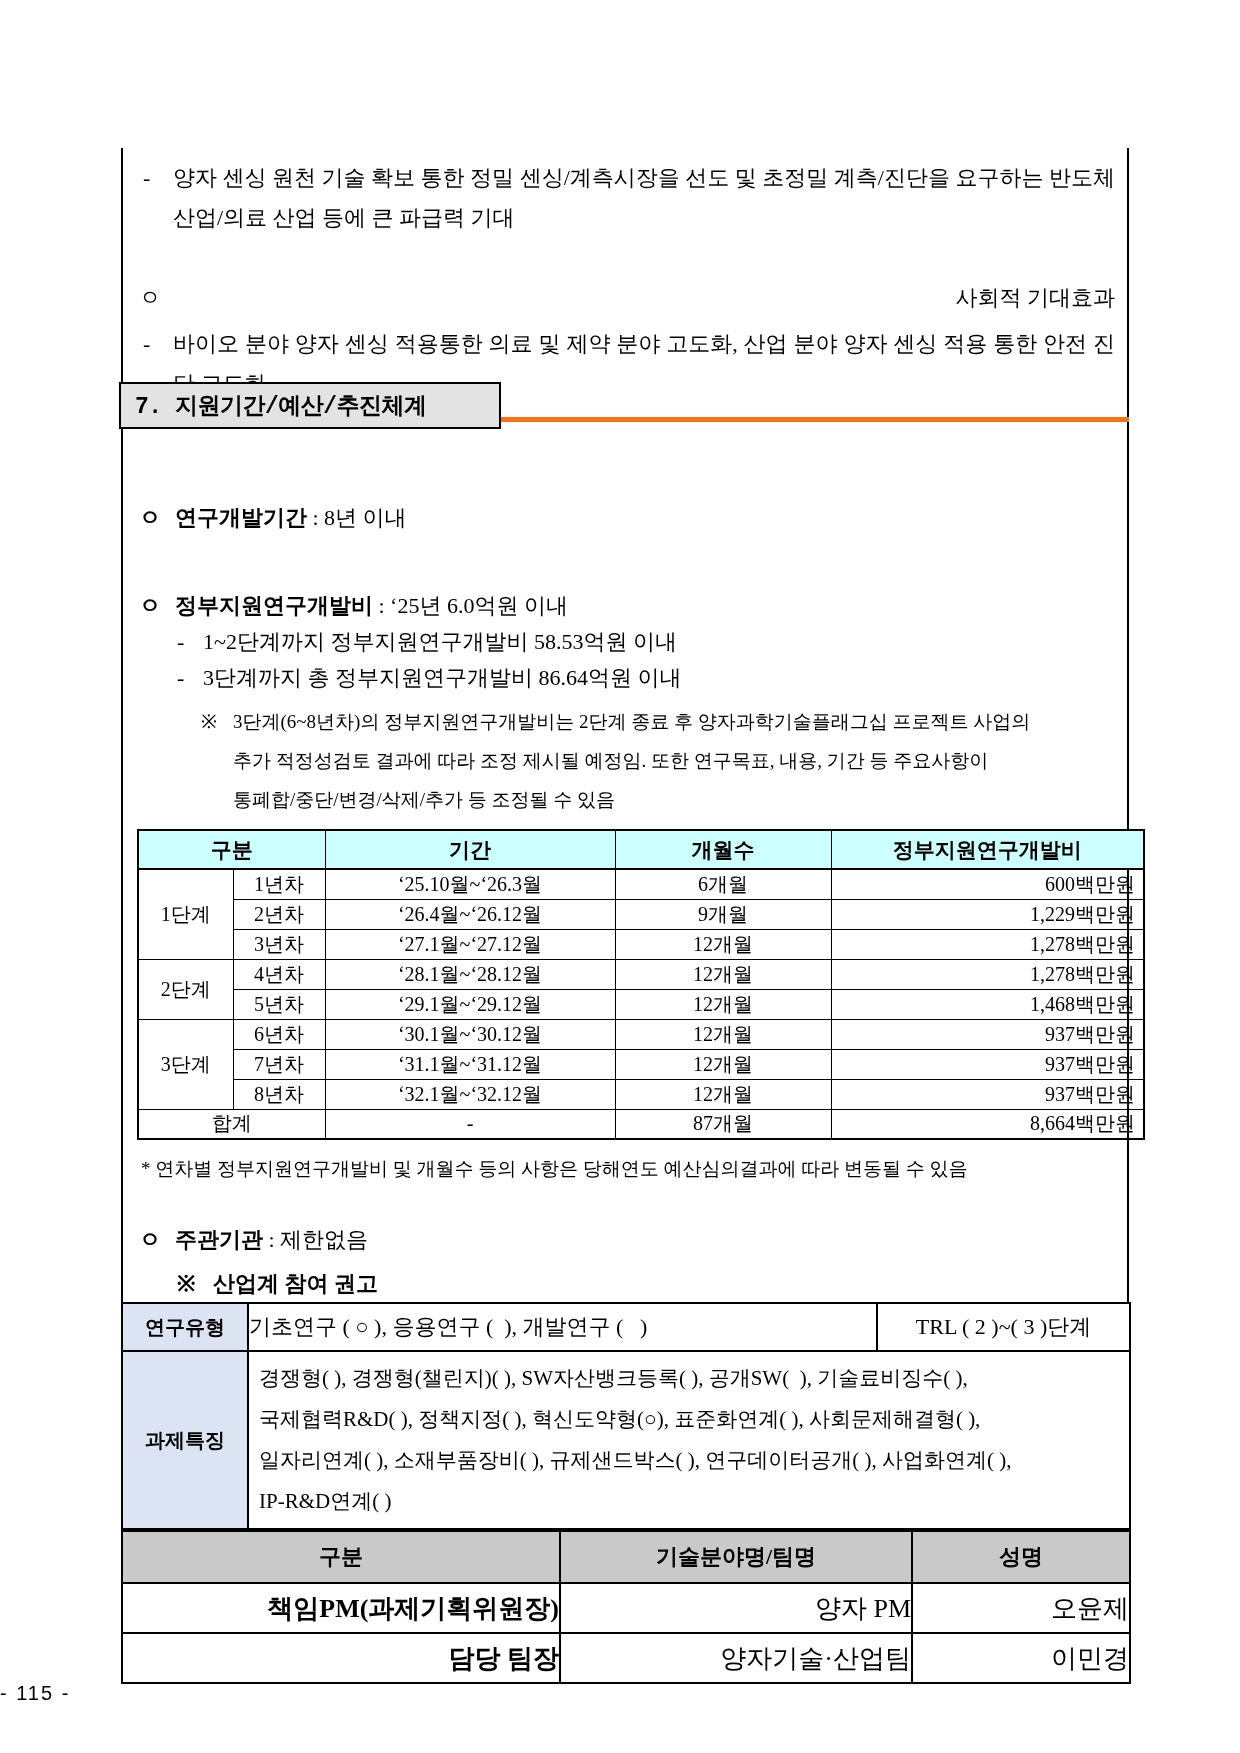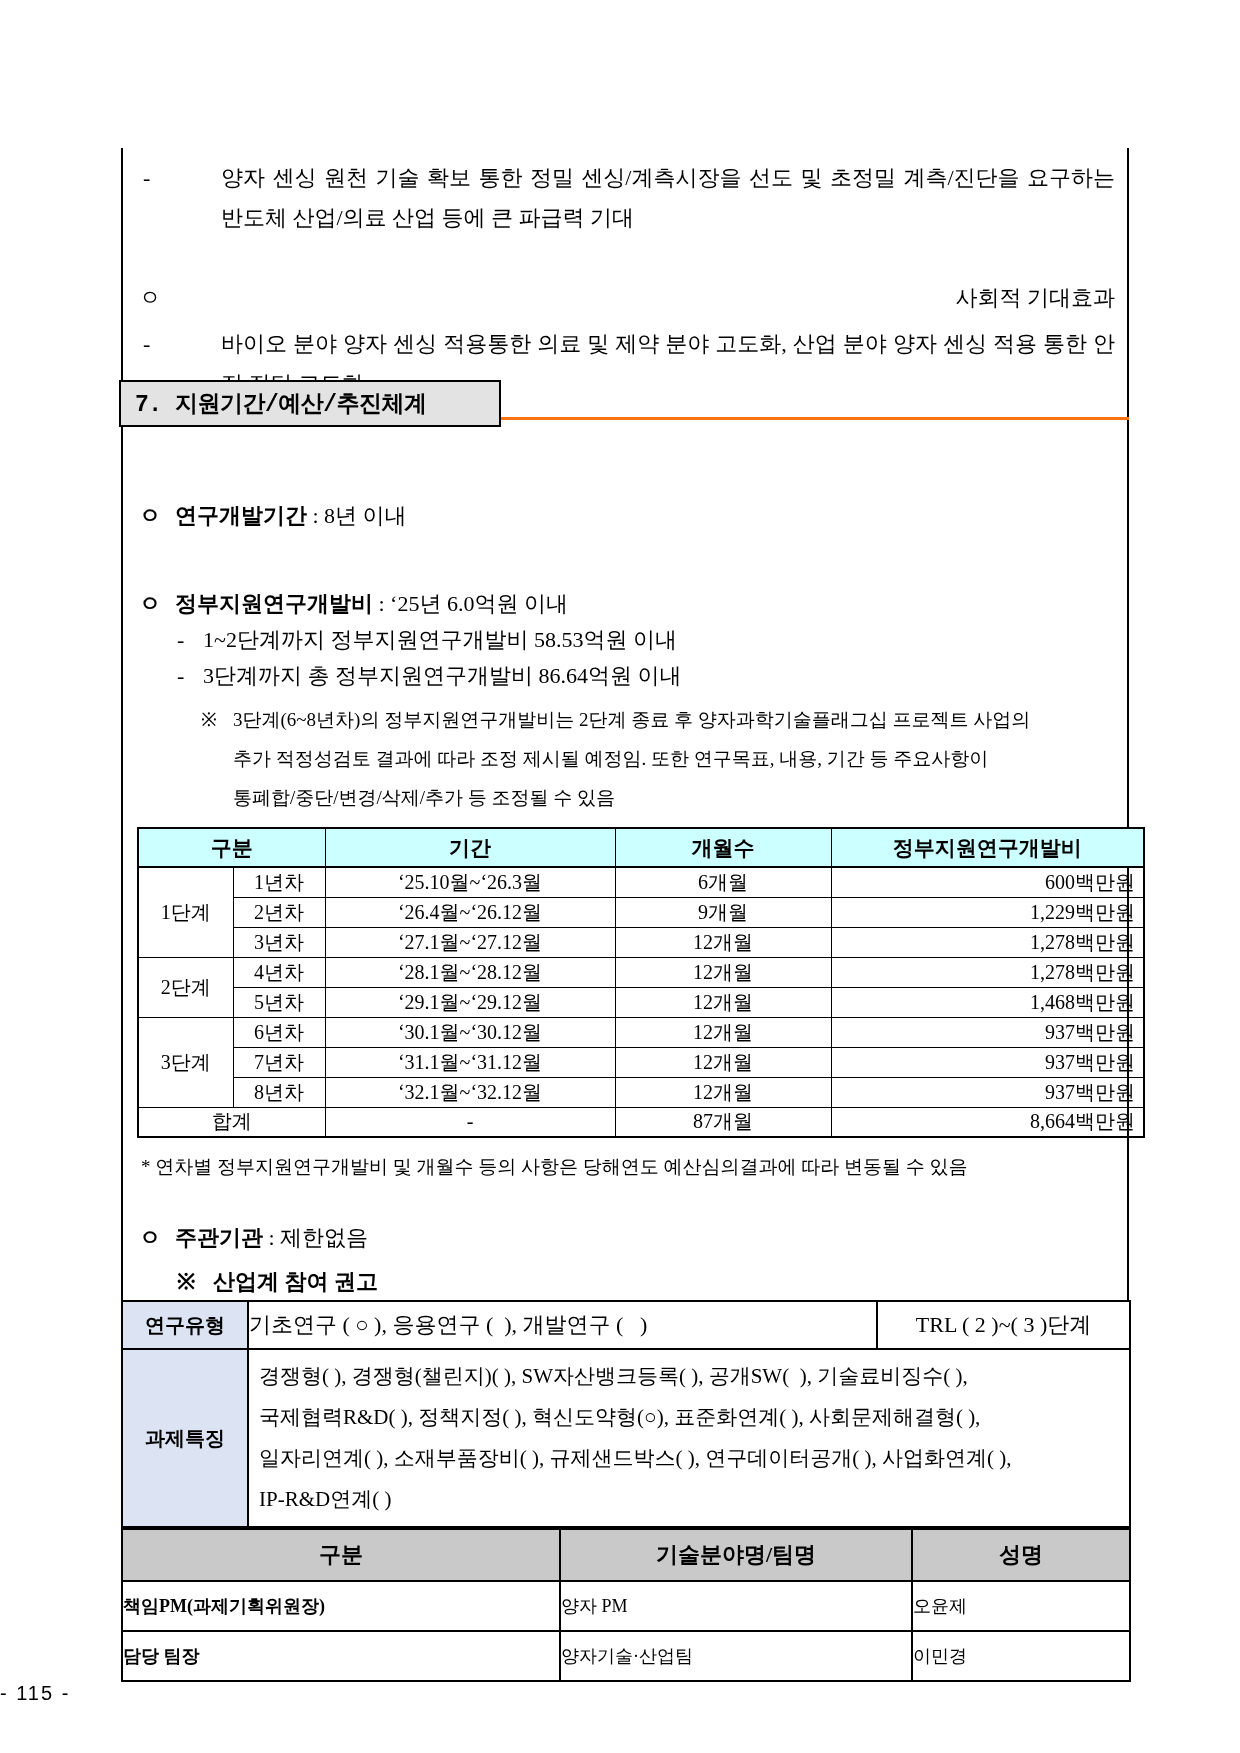--- a/index.html
+++ b/index.html
@@ -23,24 +23,24 @@
   
   .frame-top {
     border-left: 2px solid #000;
     border-right: 2px solid #000;
     height: 269px;
     padding: 10px 12px 0 16px;
   }
   .b-row { display: flex; font-size: 22px; line-height: 40px; }
   .b-marker { flex: none; width: 34px; }
   .b-marker.dash { text-align: left; padding-left: 4px; }
-  .b-text { flex: 1; text-align: justify; margin-left: 48px; }
-
-  
-  .rule { position: relative; border-top: 3px solid #f97316; height: 0; font-family: Liberation Mono, monospace; }
+  .b-text { flex: 1; text-align: justify; }
+
+  
+  .rule { position: relative; border-top: 5px solid #f97316; height: 0; font-family: Liberation Mono, monospace; }
   .sec-box {
     position: absolute;
     left: -2px;
     top: -40px;
     width: 382px;
     height: 47px;
     background: #e3e3e3;
     border: 2px solid #000;
     display: flex;
     align-items: center;
@@ -127,21 +127,21 @@
     table-layout: fixed;
   }
   table.contact th, table.contact td { border: 2px solid #000; }
   table.contact th {
     background: #c9c9c9;
     font-size: 22px;
     font-weight: bold;
     height: 52px;
     text-align: center;
   }
-  table.contact td { font-size: 18px; height: 50px; text-align: left; }
+  table.contact td { font-size: 26px; height: 50px; text-align: right; }
   table.contact td.role { font-weight: bold; }
 
   
   .footer {
     position: absolute;
     left: 0;
     top: 1682px;
     width: 100%;
     text-align: left;
     font-size: 20px;

